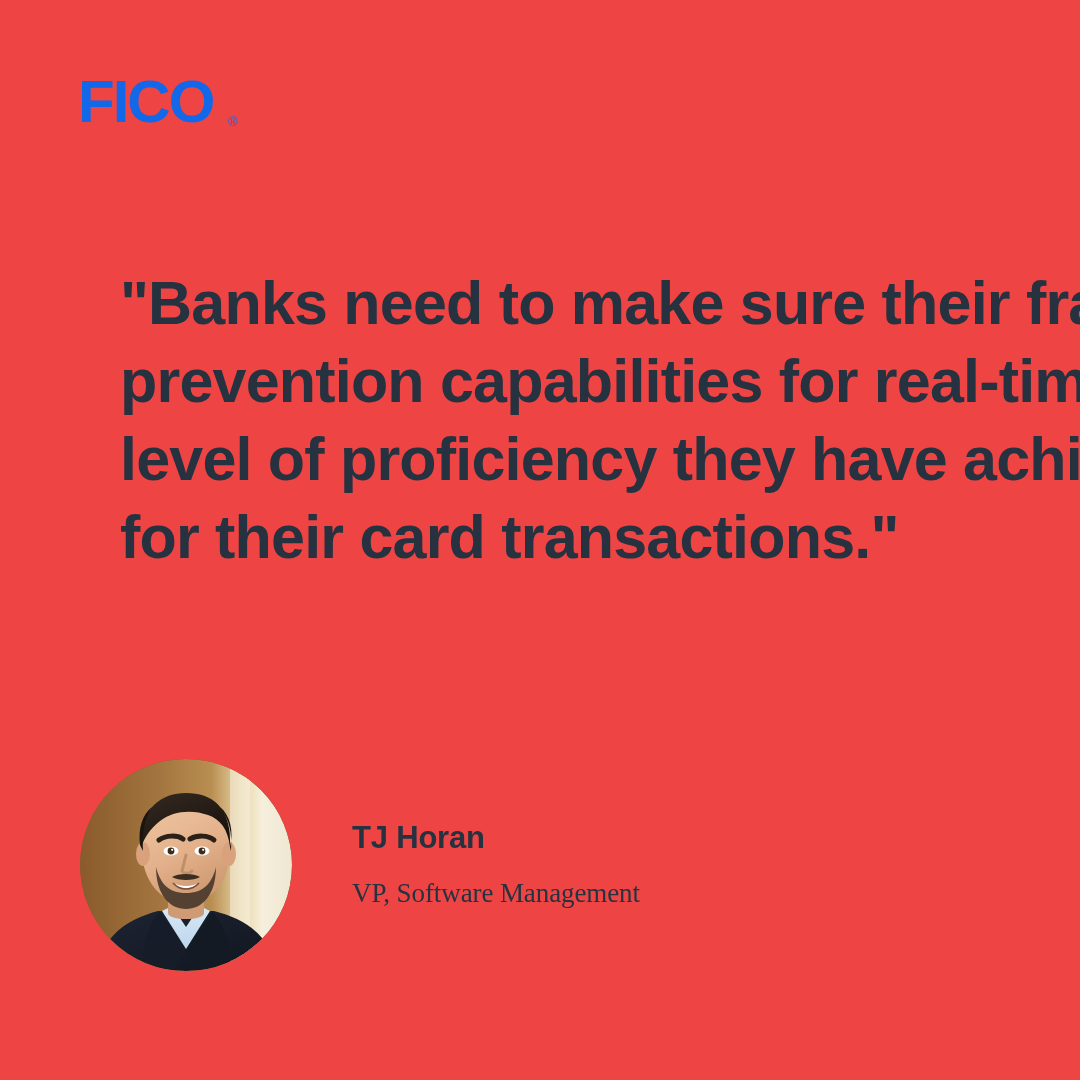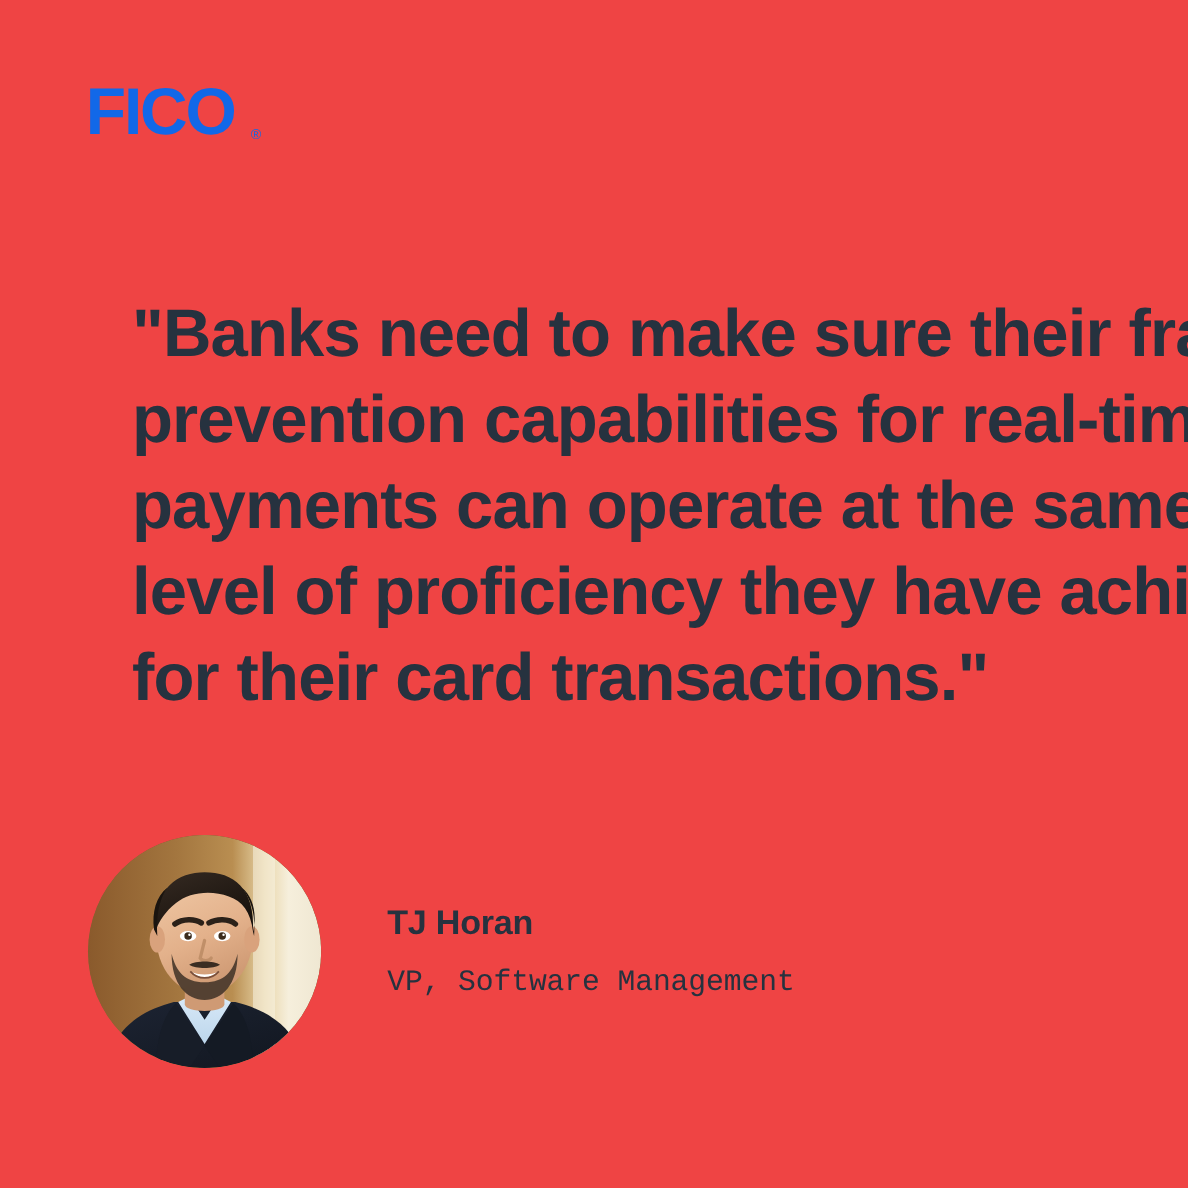--- a/index.html
+++ b/index.html
@@ -90,21 +90,21 @@
   }
   #person-name {
     font-family: "Liberation Sans", sans-serif;
     font-weight: bold;
     font-size: 31px;
     color: #26323f;
     letter-spacing: -0.2px;
     margin-bottom: 22px;
   }
   #person-title {
-    font-family: Liberation Mono, monospace;
+    font-family: Liberation Serif, serif;
     font-weight: normal;
     font-size: 27px;
     color: #26323f;
     letter-spacing: -0.1px;
   }
 </style>
 </head>
 <body>
 
 <div id="card">
@@ -112,21 +112,20 @@
   <div>
     <svg id="logo" viewBox="0 0 300 60" xmlns="http://www.w3.org/2000/svg">
       <text id="logo-wordmark" x="0" y="48">FICO</text>
       <text x="150" y="52" font-family="Liberation Sans, sans-serif" font-size="13" fill="#1268e8">®</text>
     </svg>
   </div>
 
   <blockquote id="quote">
     <div class="quote-line">"Banks need to make sure their fraud</div>
     <div class="quote-line">prevention capabilities for real-time</div>
-    <div class="quote-line">payments can operate at the same</div>
     <div class="quote-line">level of proficiency they have achieved</div>
     <div class="quote-line">for their card transactions."</div>
   </blockquote>
 
   <div id="attribution">
 
     <div id="avatar">
       <svg viewBox="0 0 212 212" xmlns="http://www.w3.org/2000/svg">
         <defs>
           <clipPath id="circ">

